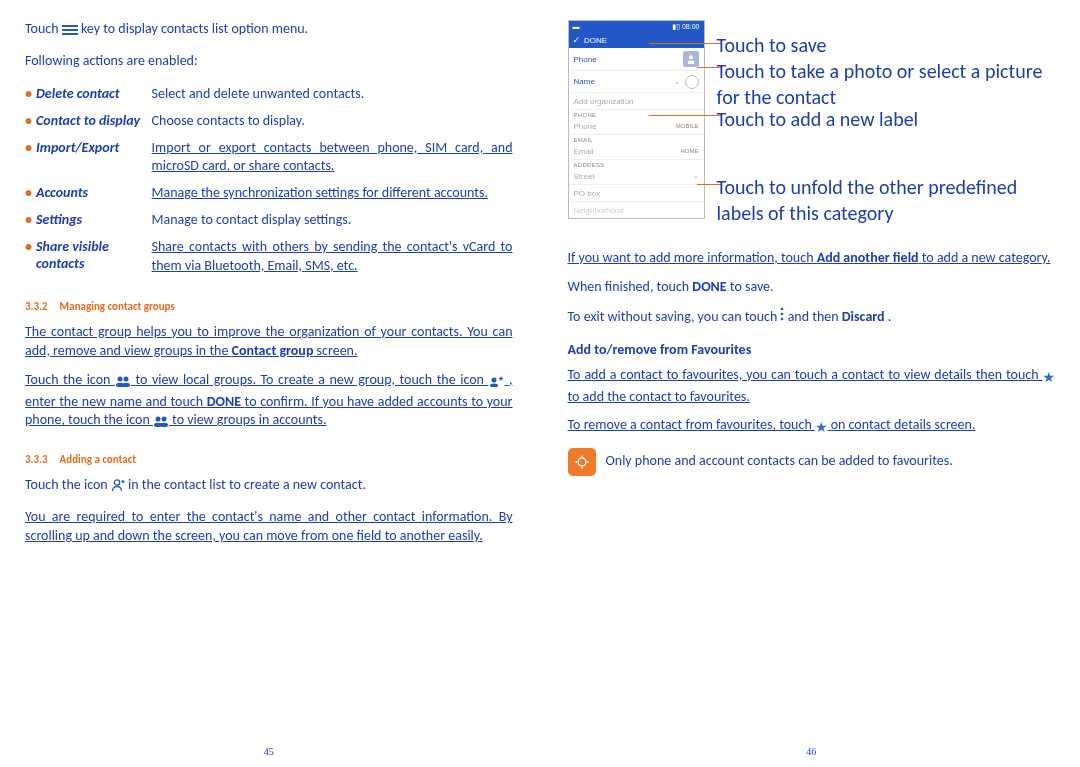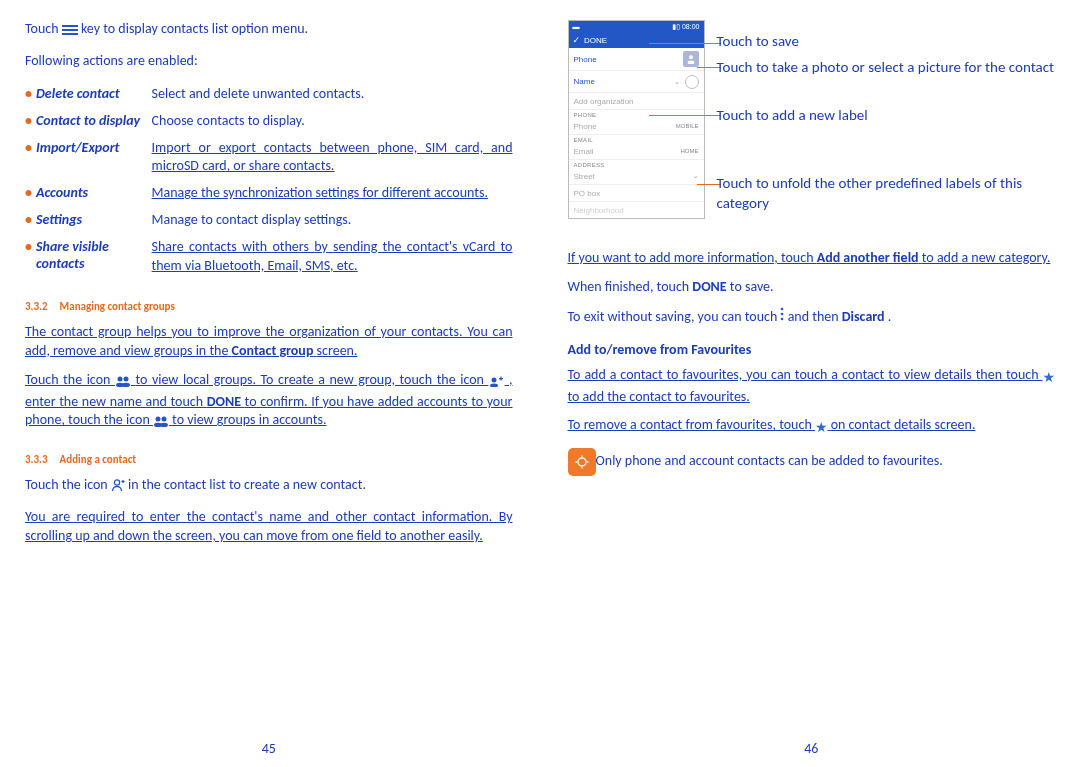--- a/index.html
+++ b/index.html
@@ -60,28 +60,29 @@
     font-weight: bold;
     margin: 14px 0 8px 0;
   }
   .justify { text-align: justify; text-decoration: underline; }
   .pagenum {
     position: absolute;
     bottom: -10px;
     left: 0; right: 0;
     text-align: center;
     color: #1d3db4;
-    font-size: 14px;
+    font-size: 10px;
+    font-family: Liberation Serif, serif;
   }
   .inline-icon {
     display: inline-block;
     vertical-align: -3px;
   }
   .star { color: #2e6cd0; }
-  .tip-row { display: flex; gap: 0; align-items: flex-start; margin-top: 6px; }
+  .tip-row { display: flex; gap: 10px; align-items: flex-start; margin-top: 6px; }
   .tip-badge {
     width: 28px; height: 28px;
     background: #f07a2a;
     border-radius: 5px;
     flex-shrink: 0;
     display: flex;
     align-items: center;
     justify-content: center;
     color: #fff;
     font-size: 16px;
@@ -146,21 +147,21 @@
     background: #aab7d8;
     border-radius: 2px;
     display: flex;
     align-items: center;
     justify-content: center;
     color: #fff;
     font-size: 10px;
   }
   .callouts {
     flex: 1;
-    font-size: 15px;
+    font-size: 20px;
     color: #1d3db4;
     position: relative;
     text-decoration: underline;
   }
   .callout {
     position: absolute;
     left: 0;
     line-height: 1.3;
   }
   .leader {

